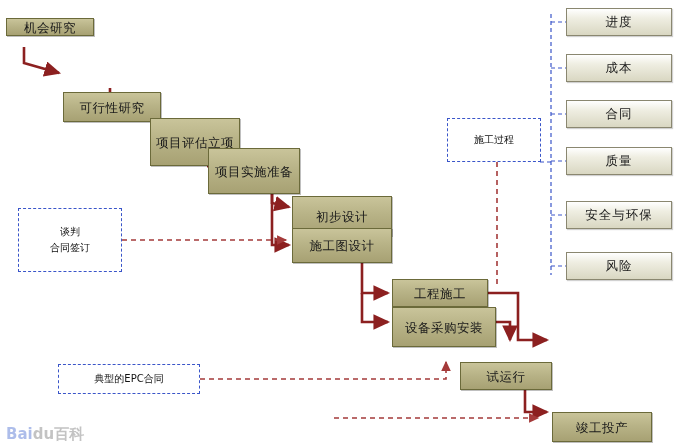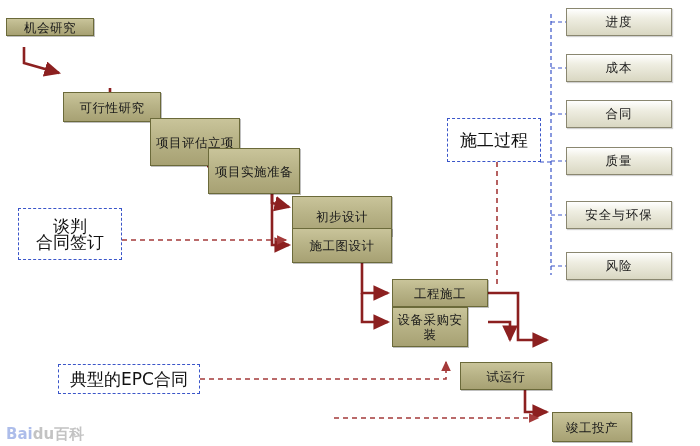--- a/index.html
+++ b/index.html
@@ -46,21 +46,21 @@
     box-shadow:1px 1px 1px rgba(0,0,0,.18);
     z-index:3;
   }
   
   .dbox{
     position:absolute;
     box-sizing:border-box;
     border:1px dashed #3a55c9;
     background:#ffffff;
     color:#111;
-    font-size:17px;
+    font-size:10px;
     line-height:16px;
     text-align:center;
     display:flex;
     align-items:center;
     justify-content:center;
     z-index:4;
   }
   .watermark{
     position:absolute;
     left:6px;bottom:2px;
@@ -153,29 +153,29 @@
   </div>
 
   <div class="gbox" style="left:292px;top:228px;width:100px;height:35px;">
     <span>施工图设计</span>
   </div>
 
   <div class="gbox" style="left:392px;top:279px;width:96px;height:28px;">
     <span>工程施工</span>
   </div>
 
-  <div class="gbox" style="left:392px;top:307px;width:76px;height:40px;">
+  <div class="gbox" style="left:392px;top:307px;width:104px;height:40px;">
     <span>设备采购安装</span>
   </div>
 
   <div class="gbox" style="left:460px;top:362px;width:92px;height:28px;">
     <span>试运行</span>
   </div>
 
-  <div class="gbox" style="left:552px;top:412px;width:80px;height:30px;">
+  <div class="gbox" style="left:552px;top:412px;width:100px;height:30px;">
     <span>竣工投产</span>
   </div>
 
   <div class="bbox" style="left:566px;top:8px;width:106px;height:28px;">
     <span>进度</span>
   </div>
   <div class="bbox" style="left:566px;top:54px;width:106px;height:28px;">
     <span>成本</span>
   </div>
   <div class="bbox" style="left:566px;top:100px;width:106px;height:28px;">
@@ -184,21 +184,21 @@
   <div class="bbox" style="left:566px;top:147px;width:106px;height:28px;">
     <span>质量</span>
   </div>
   <div class="bbox" style="left:566px;top:201px;width:106px;height:28px;">
     <span>安全与环保</span>
   </div>
   <div class="bbox" style="left:566px;top:252px;width:106px;height:28px;">
     <span>风险</span>
   </div>
 
-  <div class="dbox" style="left:18px;top:208px;width:104px;height:52px;flex-direction:column;">
+  <div class="dbox" style="left:18px;top:208px;width:104px;height:64px;flex-direction:column;">
     <span>谈判</span>
     <span>合同签订</span>
   </div>
 
   <div class="dbox" style="left:447px;top:118px;width:94px;height:44px;">
     <span>施工过程</span>
   </div>
 
   <div class="dbox" style="left:58px;top:364px;width:142px;height:30px;">
     <span>典型的EPC合同</span>

